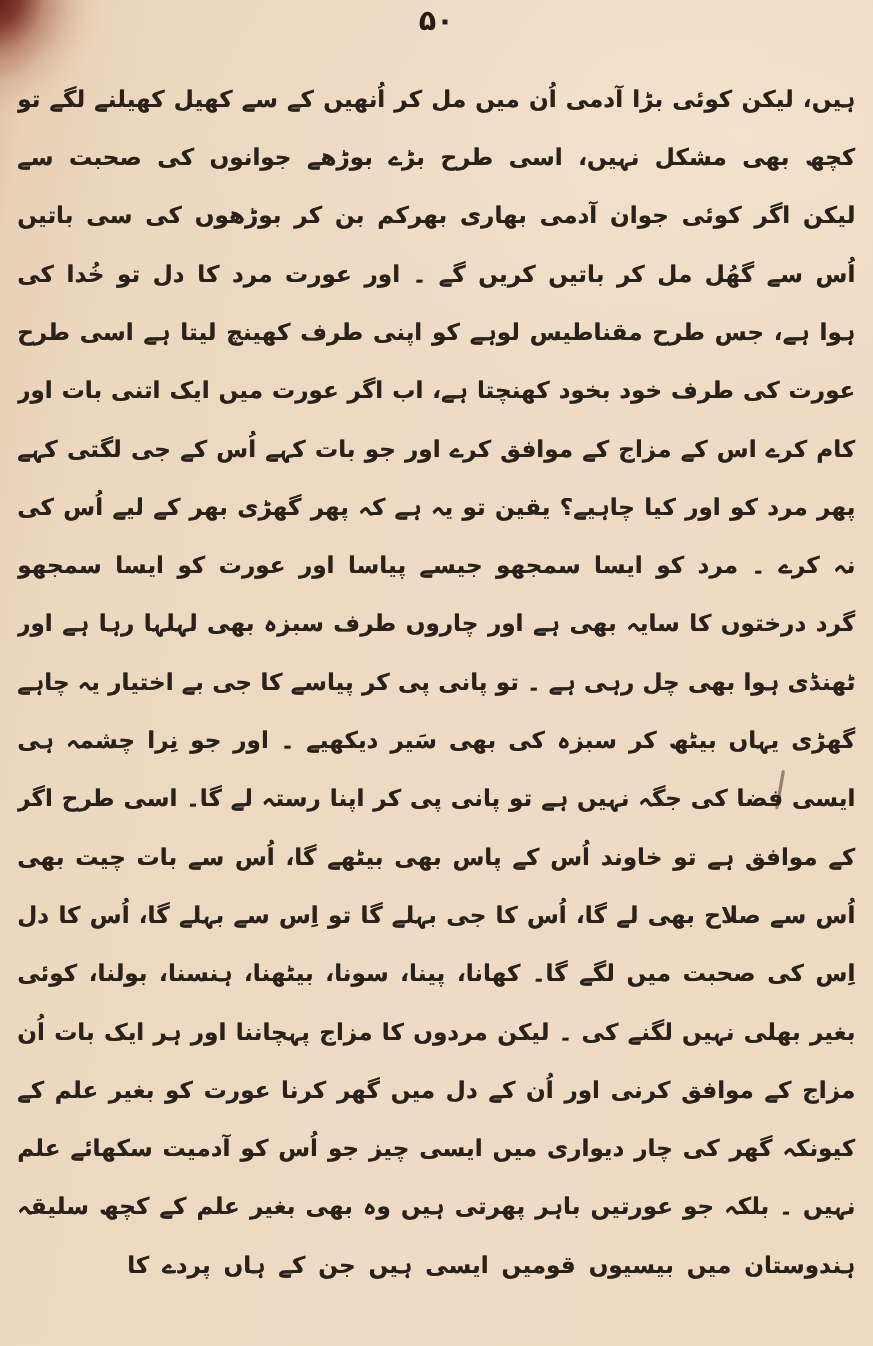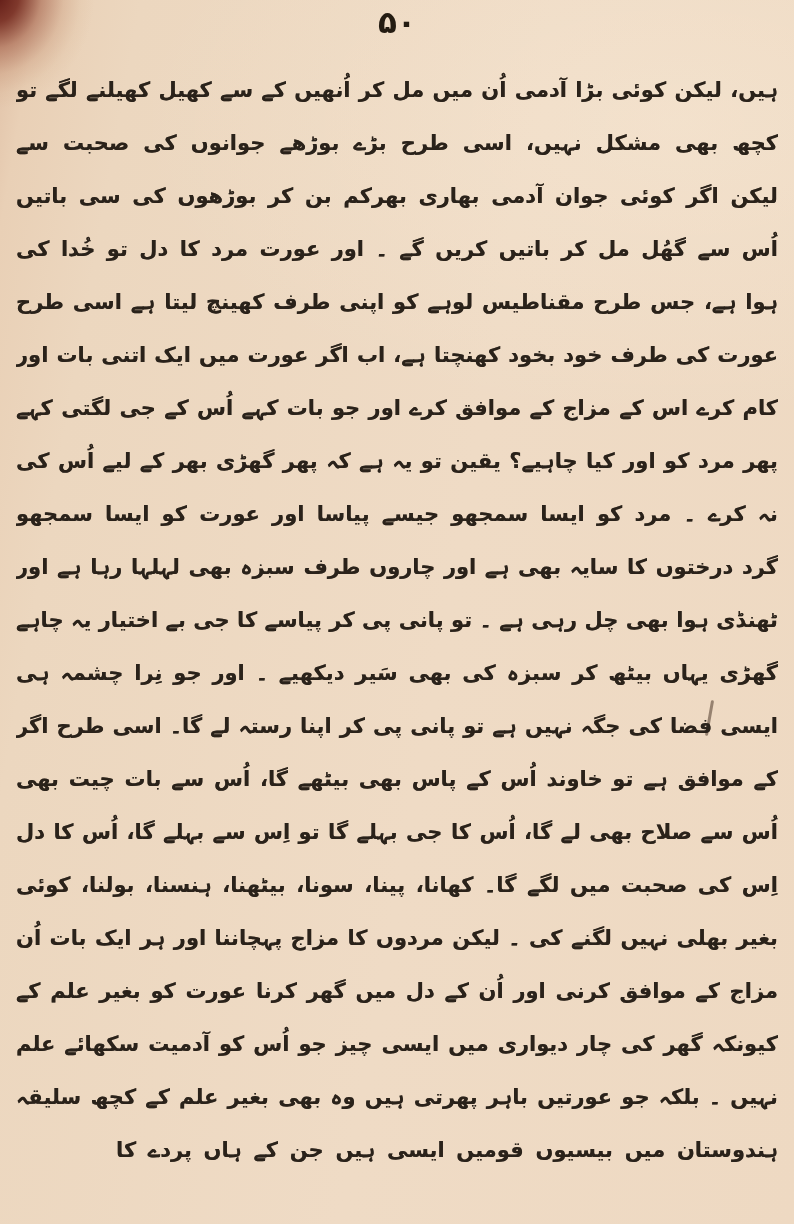--- a/index.html
+++ b/index.html
@@ -44,21 +44,21 @@
     border-radius: 3px;
     background: rgba(78,58,44,0.55);
     transform: rotate(10deg);
   }
   .page-number {
     position: absolute;
     top: 4px;
     left: 0;
     right: 0;
     text-align: center;
-    font-size: 31px;
+    font-size: 26px;
     font-weight: bold;
     letter-spacing: 4px;
     color: #241c12;
     direction: rtl;
   }
   .text-block {
     position: absolute;
     top: 64px;
     right: 16px;
     left: 16px;

